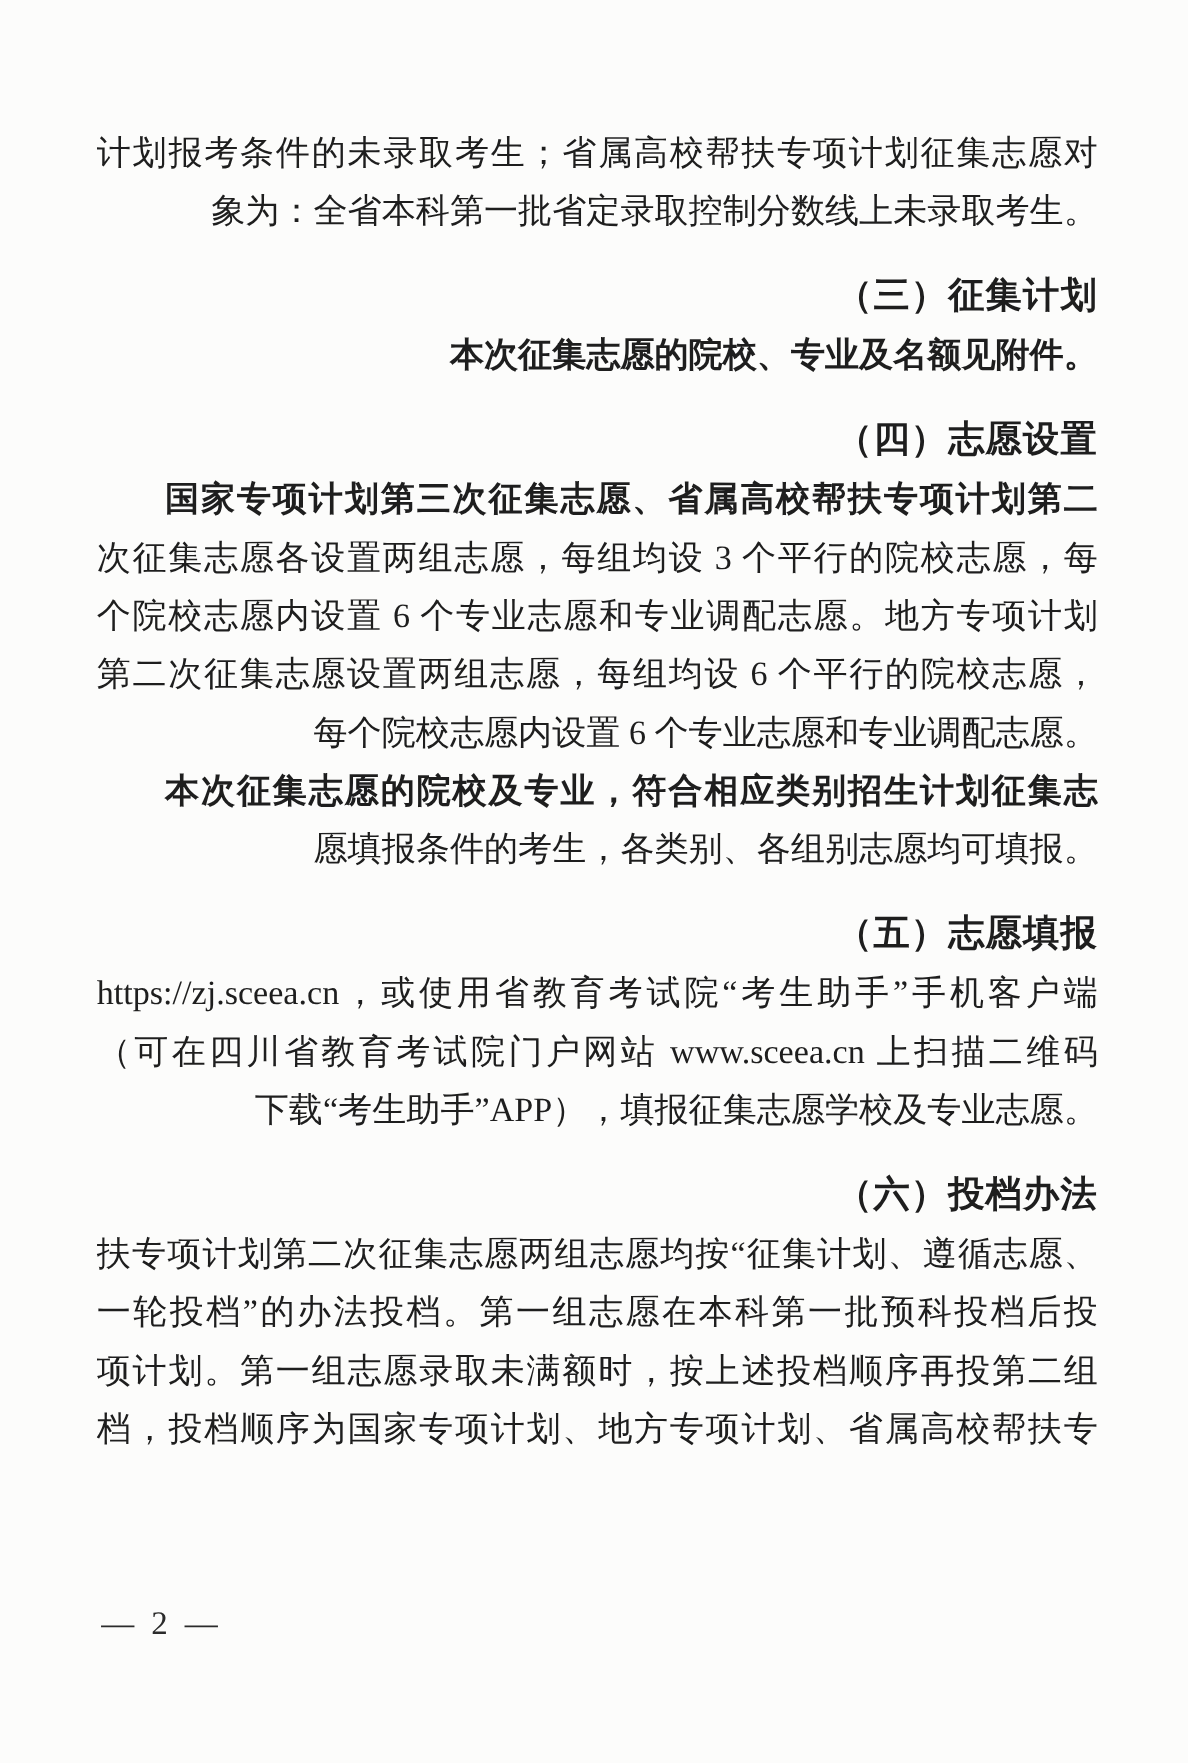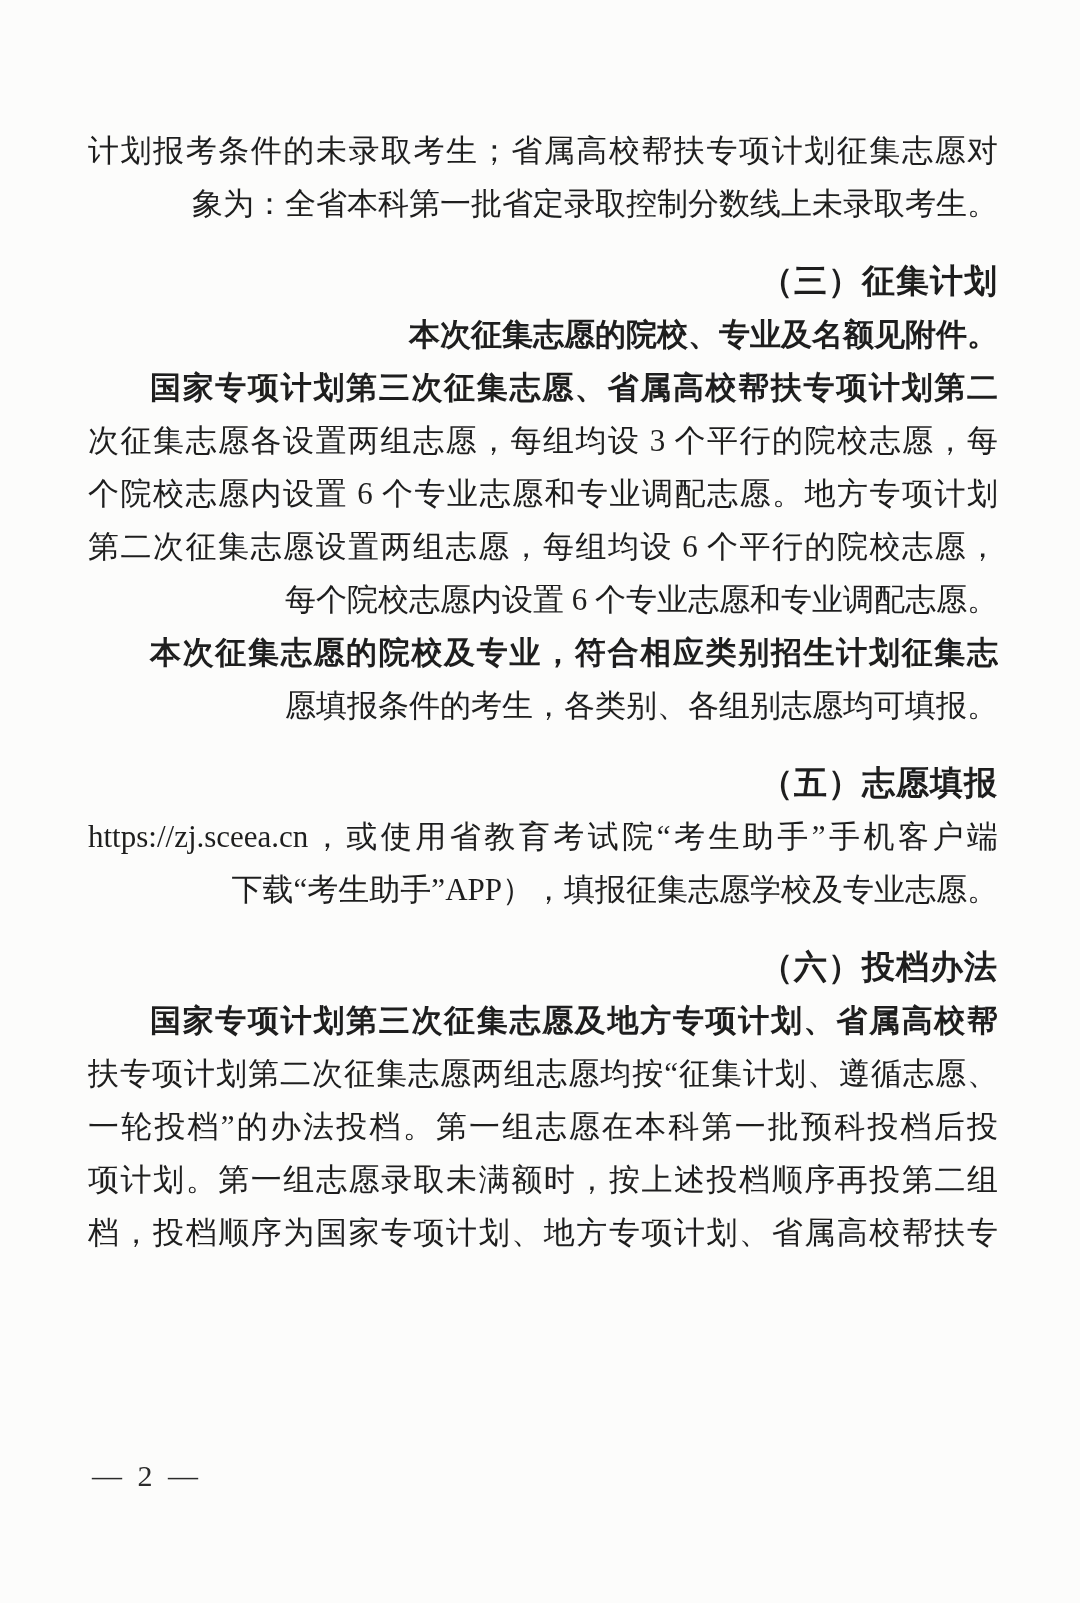--- a/index.html
+++ b/index.html
@@ -12,21 +12,21 @@
     width: 1080px;
     height: 1603px;
     background: #fcfcfb;
     font-family: "Liberation Serif", "DejaVu Serif", serif;
     color: #1e1e1e;
     overflow: hidden;
   }
   .textblock {
     position: absolute;
     left: 88px;
-    top: 124px;
+    top: 112px;
     width: 910px;
   }
   .line {
     font-size: 31px;
     line-height: 53px;
     height: 53px;
     max-height: 53px;
     overflow: hidden;
     text-align: right;
     white-space: normal;
@@ -58,31 +58,32 @@
 </style>
 </head>
 <body>
 
 <div class="page">
   <div class="textblock">
     <div class="line justify">计划报考条件的未录取考生；省属高校帮扶专项计划征集志愿对</div>
     <div class="line">象为：全省本科第一批省定录取控制分数线上未录取考生。</div>
     <div class="line heading">（三）征集计划</div>
     <div class="line indent">本次征集志愿的院校、专业及名额见附件。</div>
+    <div class="line heading">（四）志愿设置</div>
     <div class="line justify indent">国家专项计划第三次征集志愿、省属高校帮扶专项计划第二</div>
     <div class="line justify">次征集志愿各设置两组志愿，每组均设 3 个平行的院校志愿，每</div>
     <div class="line justify">个院校志愿内设置 6 个专业志愿和专业调配志愿。地方专项计划</div>
     <div class="line justify">第二次征集志愿设置两组志愿，每组均设 6 个平行的院校志愿，</div>
     <div class="line">每个院校志愿内设置 6 个专业志愿和专业调配志愿。</div>
     <div class="line justify indent">本次征集志愿的院校及专业，符合相应类别招生计划征集志</div>
     <div class="line">愿填报条件的考生，各类别、各组别志愿均可填报。</div>
     <div class="line heading">（五）志愿填报</div>
     <div class="line justify">https://zj.sceea.cn，或使用省教育考试院“考生助手”手机客户端</div>
+    <div class="line justify">（可在四川省教育考试院门户网站 www.sceea.cn 上扫描二维码</div>
     <div class="line">下载“考生助手”APP），填报征集志愿学校及专业志愿。</div>
     <div class="line heading">（六）投档办法</div>
-    <div class="line justify indent">国家专项计划第三次征集志愿及地方专项计划、省属高校帮</div>
     <div class="line justify">扶专项计划第二次征集志愿两组志愿均按“征集计划、遵循志愿、</div>
     <div class="line justify">一轮投档”的办法投档。第一组志愿在本科第一批预科投档后投</div>
     <div class="line justify">项计划。第一组志愿录取未满额时，按上述投档顺序再投第二组</div>
     <div class="line justify">档，投档顺序为国家专项计划、地方专项计划、省属高校帮扶专</div>
   </div>
   <div class="footer">— 2 —</div>
 </div>
 
 </body></html>

